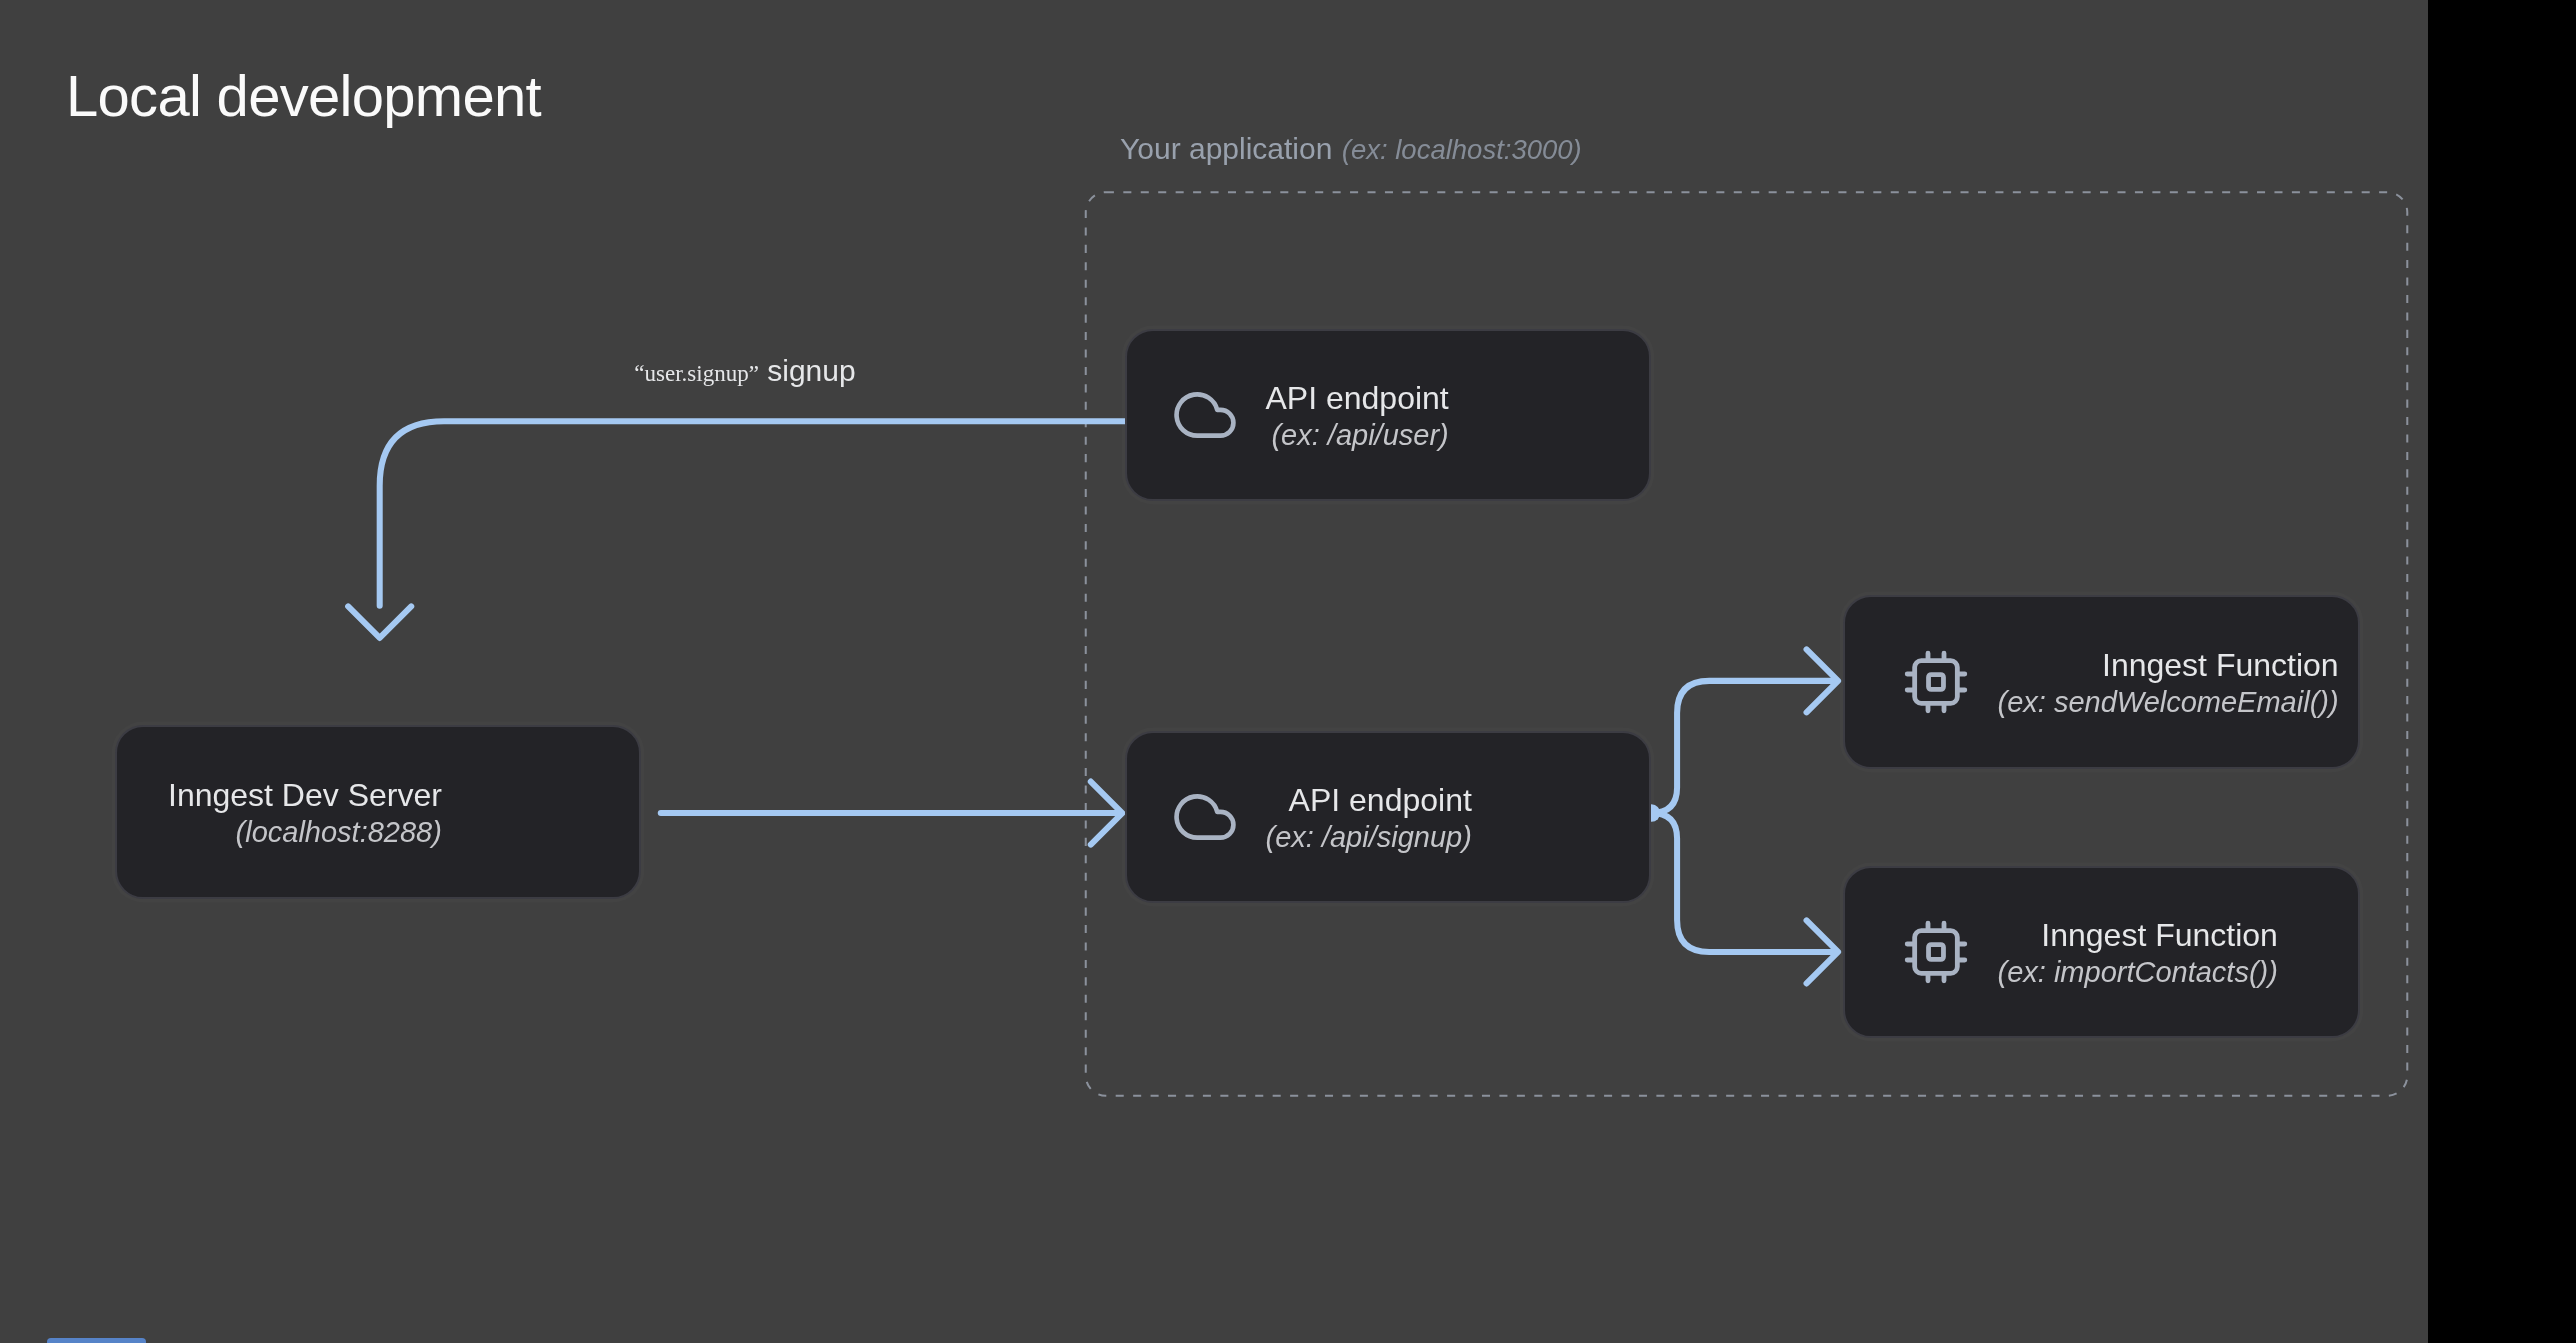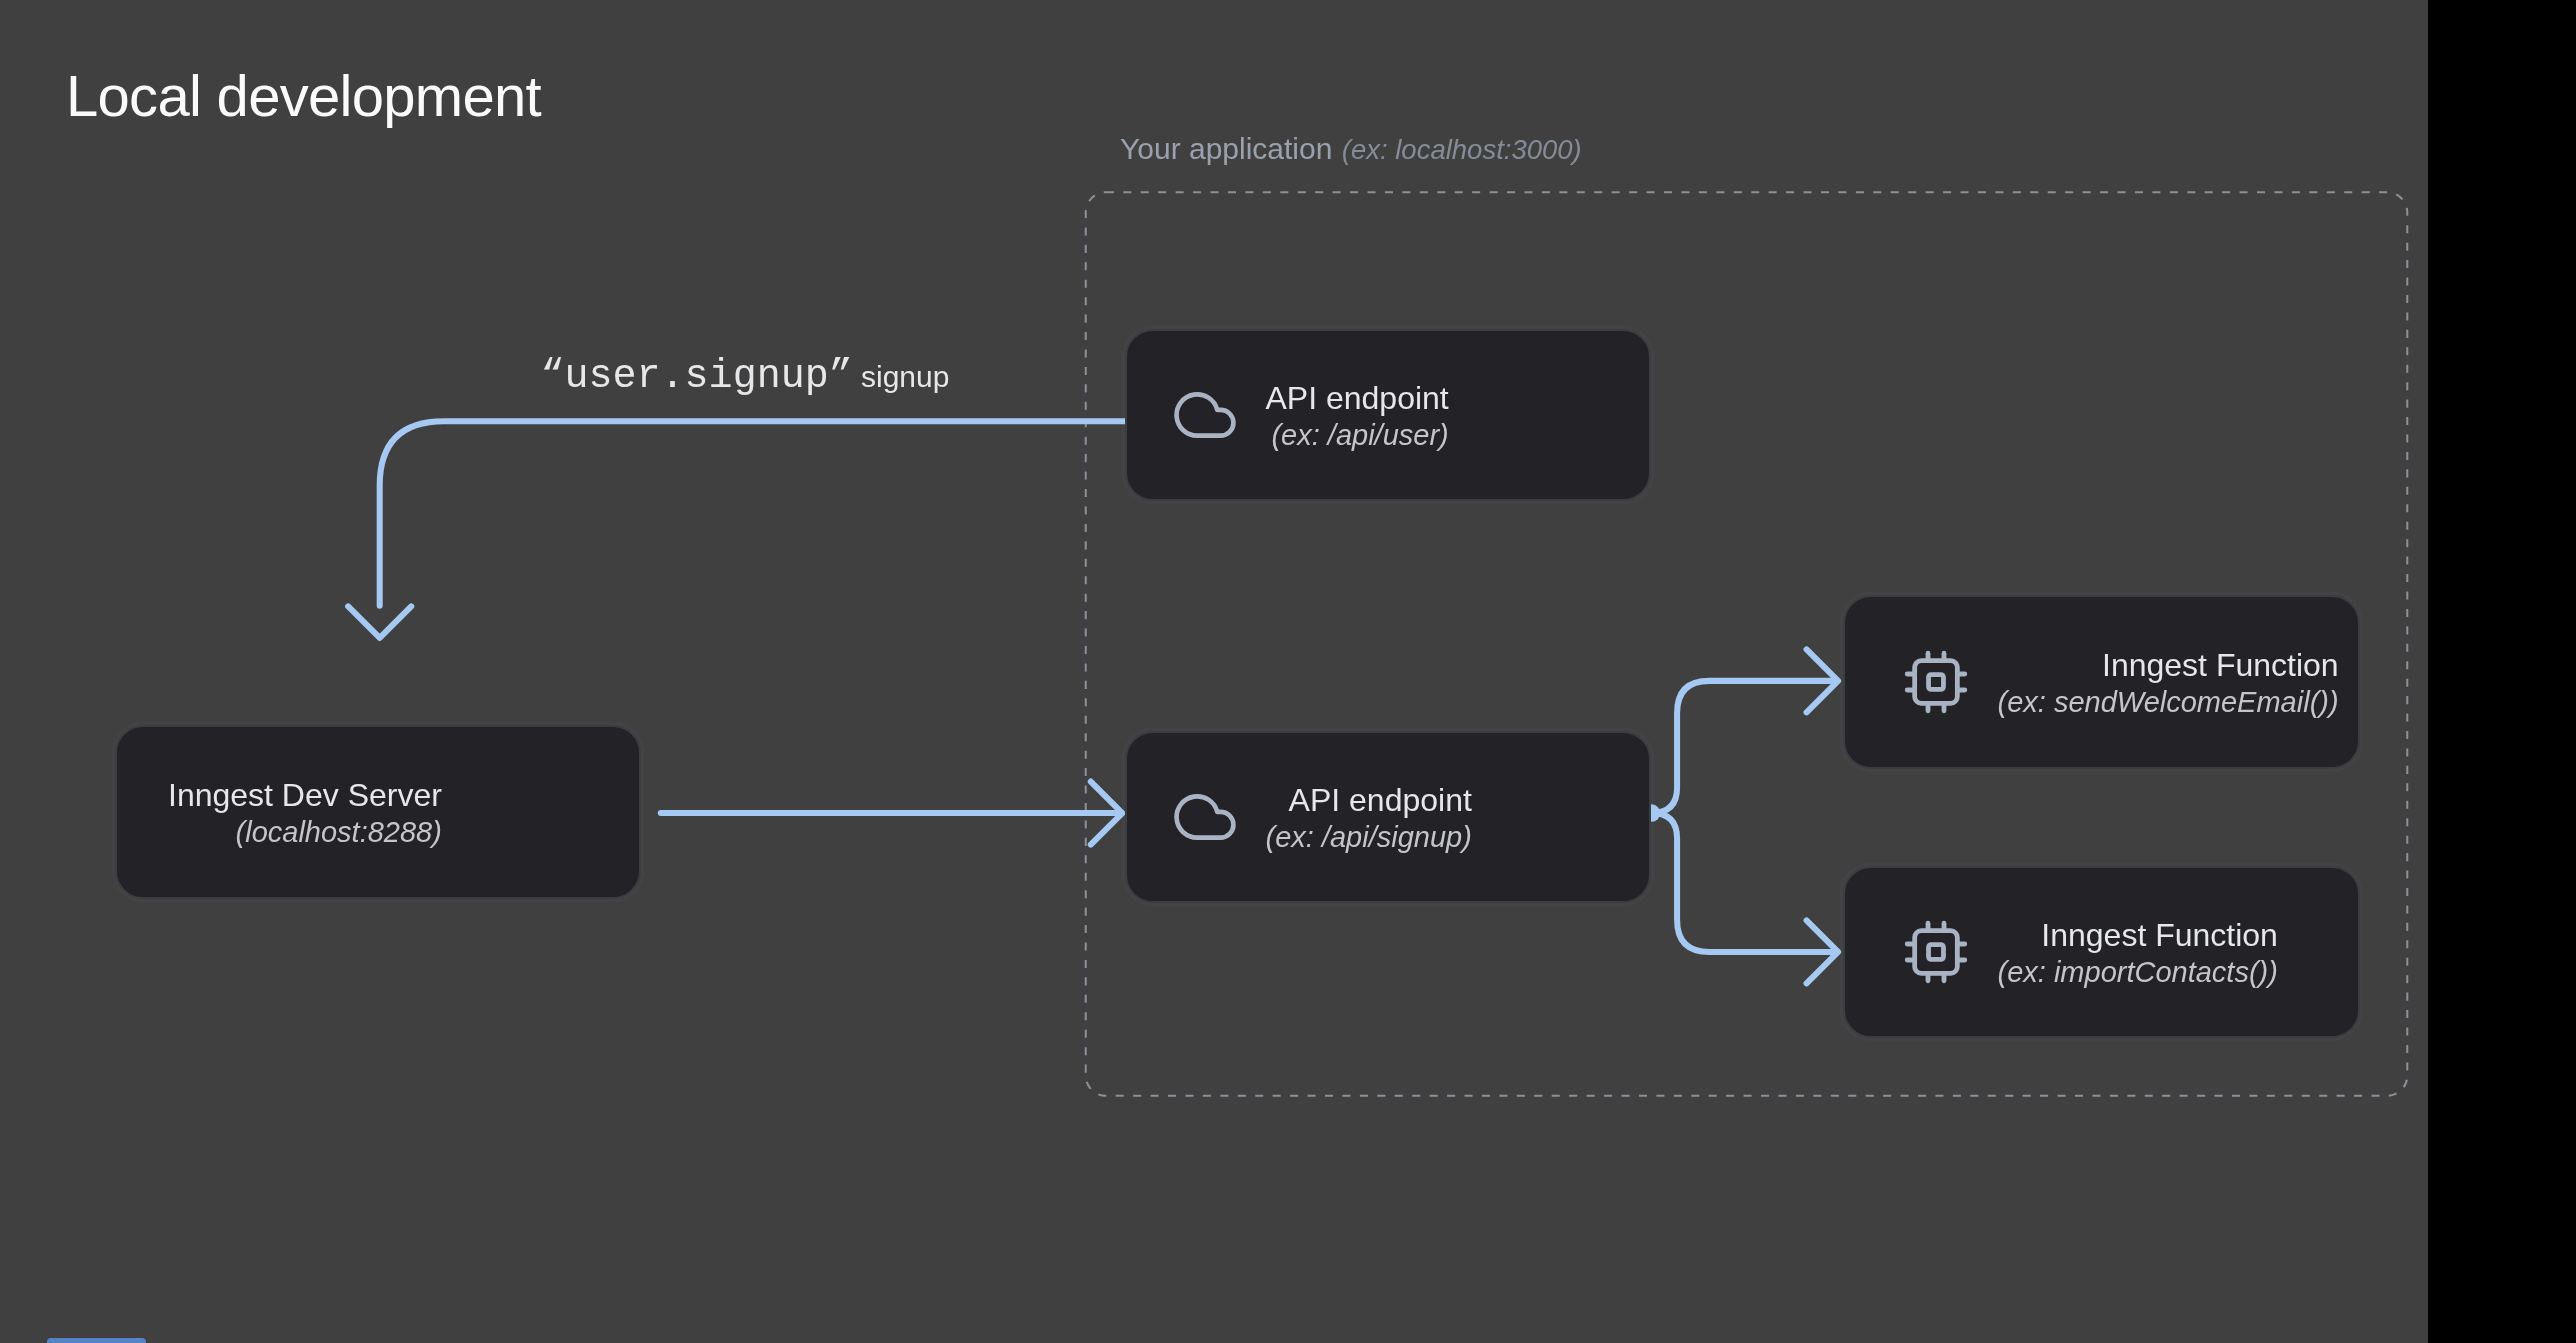--- a/index.html
+++ b/index.html
@@ -59,22 +59,22 @@
   .node-fn-contacts{left:1843px;top:866px;width:517px;height:172px;padding-left:59px;}
   .icon-gap{margin-right:29.5px;}
   .icon{stroke:var(--icon,#a9b3c3);fill:none;stroke-linecap:round;stroke-linejoin:round;}
   .event-label{
     position:absolute;left:745px;top:354px;
     transform:translateX(-50%);
     font-size:30px;color:var(--title-text,#e6e7e9);
     white-space:nowrap;
   }
   .event-label .mono{
-    font-family:Liberation Mono, monospace;
-    font-size:40px;
+    font-family:Liberation Serif, serif;
+    font-size:23px;
   }
   .cutoff{
     position:absolute;left:47px;bottom:0;width:99px;height:4.7px;
     background:#5b8fe0;border-radius:4px 4px 0 0;opacity:.85;
   }
 </style>
 </head>
 <body>
 
 <div class="canvas">

